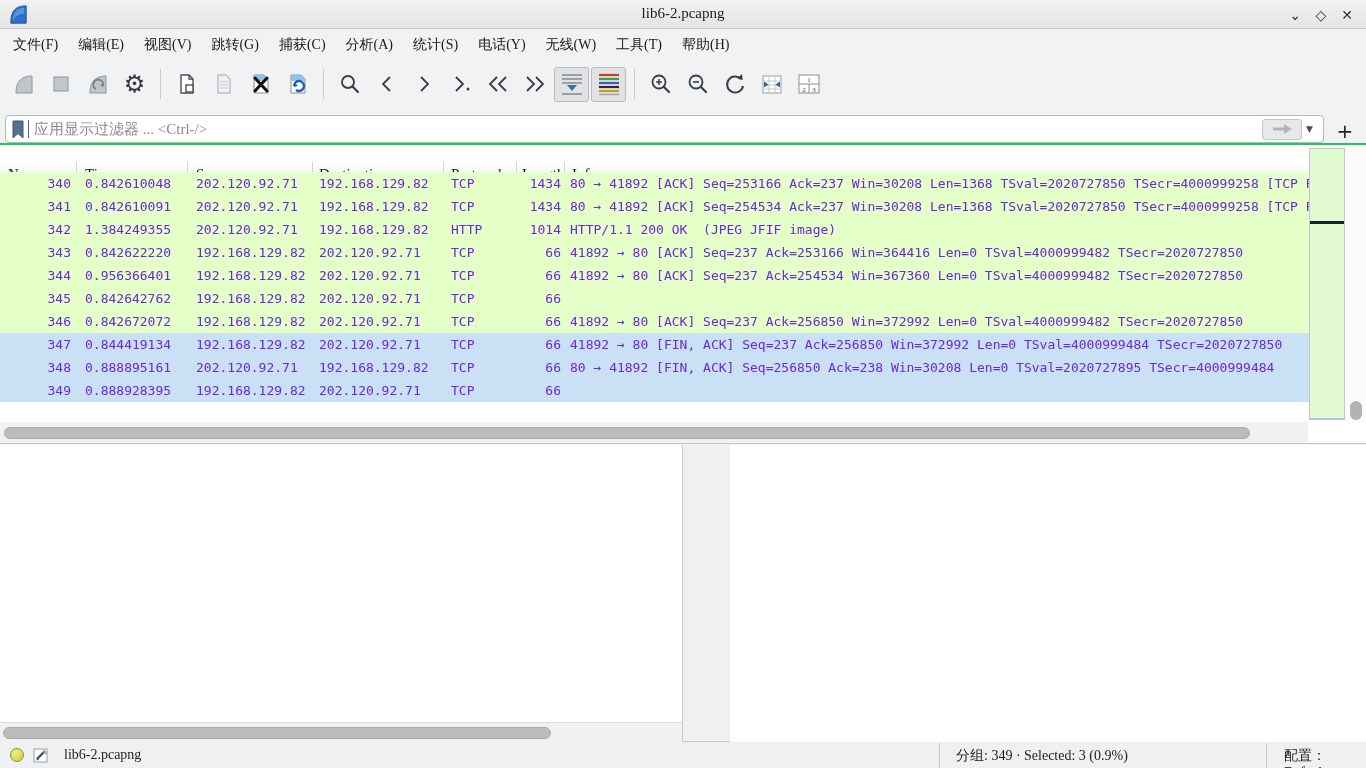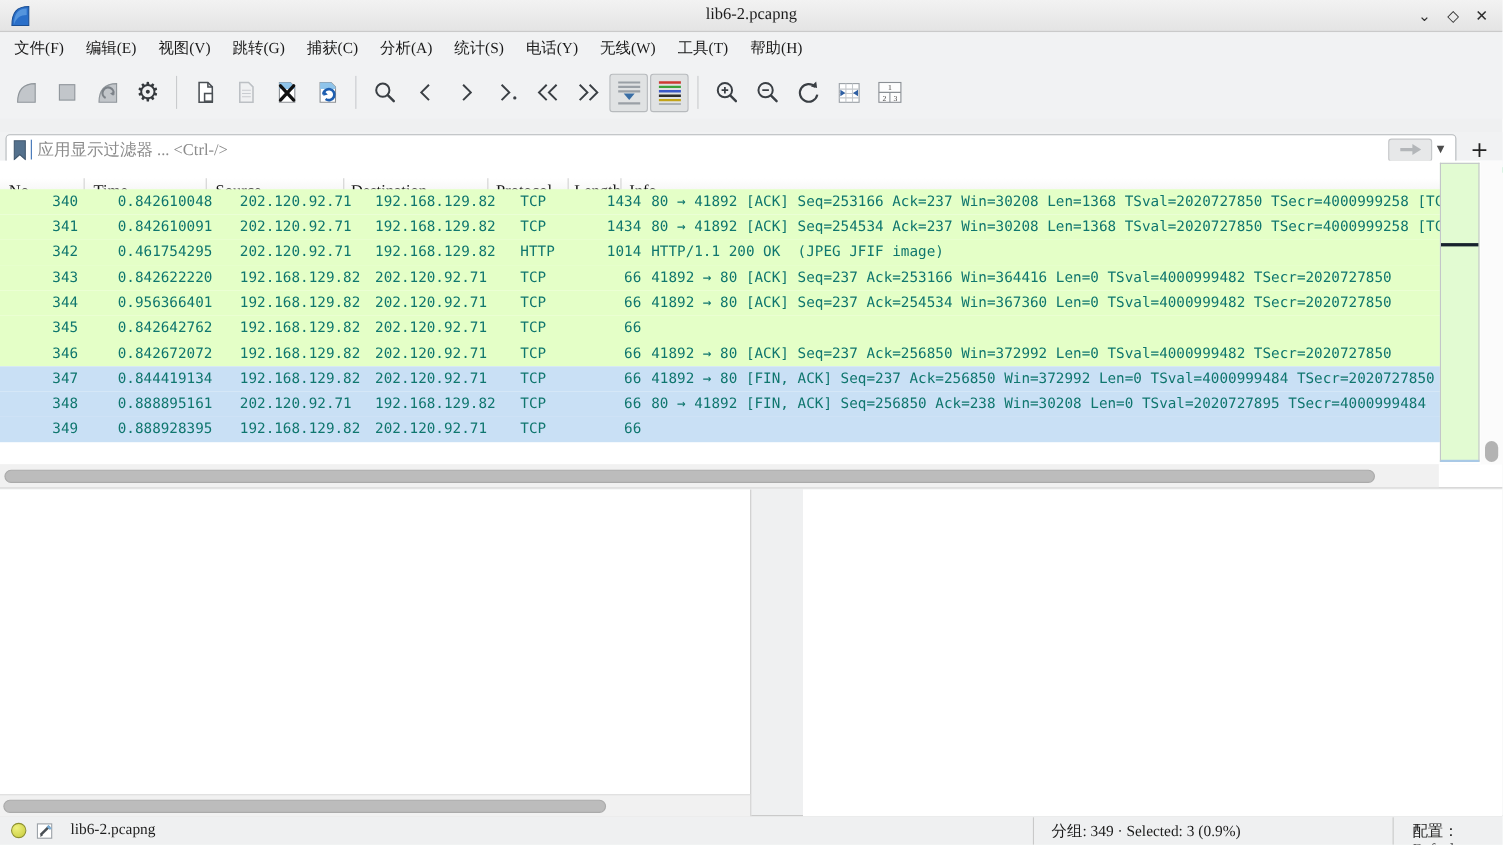--- a/index.html
+++ b/index.html
@@ -25,23 +25,23 @@
   
   #toolbar { position:absolute; top:60px; left:0; width:1366px; height:48px;
              background:#f1f2f3; display:flex; align-items:center; padding-left:5px; }
   .tbtn { width:35px; height:35px; display:flex; align-items:center; justify-content:center;
           border:1px solid transparent; border-radius:3px; margin:0 1px; }
   .tbtn.pressed { background:#e0e2e3; border-color:#b7babd; }
   .tsep { width:1px; height:30px; background:#c9cbcd; margin:0 7px; }
   .gear-glyph { font-family:"DejaVu Sans", sans-serif; font-size:24px; color:#35393d; line-height:1; }
 
   
-  #filterbar { position:absolute; top:120px; left:0; width:1366px; height:37px;
-               background:#f1f2f3; border-bottom:5px solid #22c55e;
-               display:flex; align-items:center; padding:0 8px 0 5px; }
+  #filterbar { position:absolute; top:108px; left:0; width:1366px; height:37px;
+               background:#f1f2f3; border-bottom:2px solid #22c55e;
+               display:flex; align-items:flex-end; padding:0 8px 0 5px; }
   #filter-input { flex:1; height:28px; background:#fff; border:1px solid #b4b8bb;
                   border-radius:4px; display:flex; align-items:center; padding:0 5px; }
   #filter-caret { width:1px; height:18px; background:#3a6fb5; margin-left:3px; }
   #filter-placeholder { color:#8b8b8b; font-size:15px; margin-left:5px; white-space:pre; }
   #filter-spacer { flex:1; }
   #apply-btn { width:40px; height:21px; background:#e7e8e9; border:1px solid #c3c5c7;
                border-radius:3px; display:flex; align-items:center; justify-content:center; }
   #apply-caret { font-size:9px; color:#4c4c4c; margin:0 5px 0 4px; font-family:"DejaVu Sans",sans-serif; }
   #filter-add { width:26px; text-align:center; font-size:20px; color:#222; margin-left:8px;
                 font-family:"DejaVu Sans", sans-serif; }
@@ -54,26 +54,26 @@
   .hc { border-right:1px solid #d2d2d2; line-height:25px; padding-left:8px; white-space:nowrap; overflow:hidden; }
   .hc.no    { width:77px;  }
   .hc.time  { width:111px; }
   .hc.src   { width:125px; }
   .hc.dst   { width:131px; padding-left:6px; }
   .hc.proto { width:73px;  padding-left:7px; }
   .hc.len   { width:48px;  padding-left:5px; }
   .hc.info  { flex:1; padding-left:7px; border-right:none; }
 
   #pl-rows { position:absolute; top:26px; left:0; width:1309px; }
-  .row { display:flex; height:23px; background:#e4ffc7; color:#0f766e;
+  .row { display:flex; height:23px; background:#e4ffc7; color:#6d28d9;
          font-family:"DejaVu Sans Mono", monospace; font-size:13px; line-height:23px; }
   .row.selected { background:#c9e0f5; }
   .c { white-space:pre; overflow:hidden; }
   .c.no    { width:77px;  text-align:right; padding-right:6px; }
-  .c.time  { width:111px; padding-left:8px;margin-left:22px; }
+  .c.time  { width:111px; padding-left:8px; }
   .c.src   { width:125px; padding-left:8px; }
   .c.dst   { width:131px; padding-left:6px; }
   .c.proto { width:73px;  padding-left:7px; }
   .c.len   { width:48px;  text-align:right; padding-right:4px; }
   .c.info  { flex:1; padding-left:5px; }
 
   #minimap { position:absolute; top:2px; left:1309px; width:36px; height:272px;
              background:#e2fbd2; border:1px solid #c3c6c9; border-bottom:2px solid #a9c9e6; }
   #minimap-mark { position:absolute; top:72px; left:0; width:100%; height:3px; background:#17222d; }
   #vscroll { position:absolute; top:0; left:1346px; width:20px; height:276px; background:#fbfbfb; }
@@ -381,21 +381,21 @@
     <span class="c no">341</span>
     <span class="c time">0.842610091</span>
     <span class="c src">202.120.92.71</span>
     <span class="c dst">192.168.129.82</span>
     <span class="c proto">TCP</span>
     <span class="c len">1434</span>
     <span class="c info">80 → 41892 [ACK] Seq=254534 Ack=237 Win=30208 Len=1368 TSval=2020727850 TSecr=4000999258 [TCP P</span>
   </div>
         <div class="row">
     <span class="c no">342</span>
-    <span class="c time">0.461754295</span>
+    <span class="c time">1.384249355</span>
     <span class="c src">202.120.92.71</span>
     <span class="c dst">192.168.129.82</span>
     <span class="c proto">HTTP</span>
     <span class="c len">1014</span>
     <span class="c info">HTTP/1.1 200 OK  (JPEG JFIF image)</span>
   </div>
         <div class="row">
     <span class="c no">343</span>
     <span class="c time">0.842622220</span>
     <span class="c src">192.168.129.82</span>

